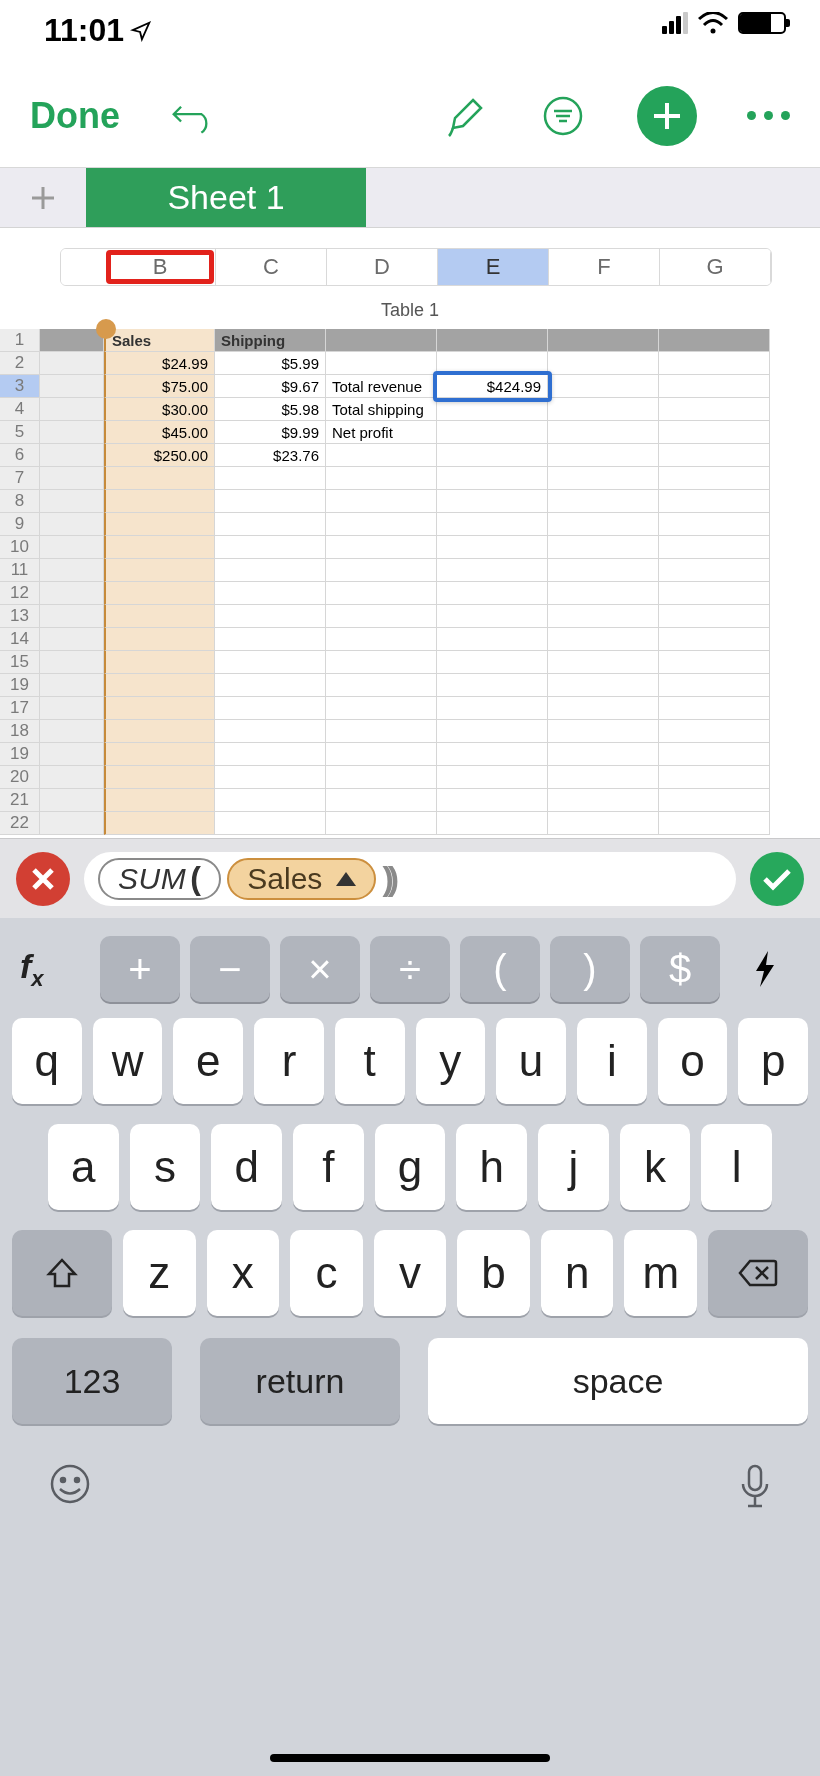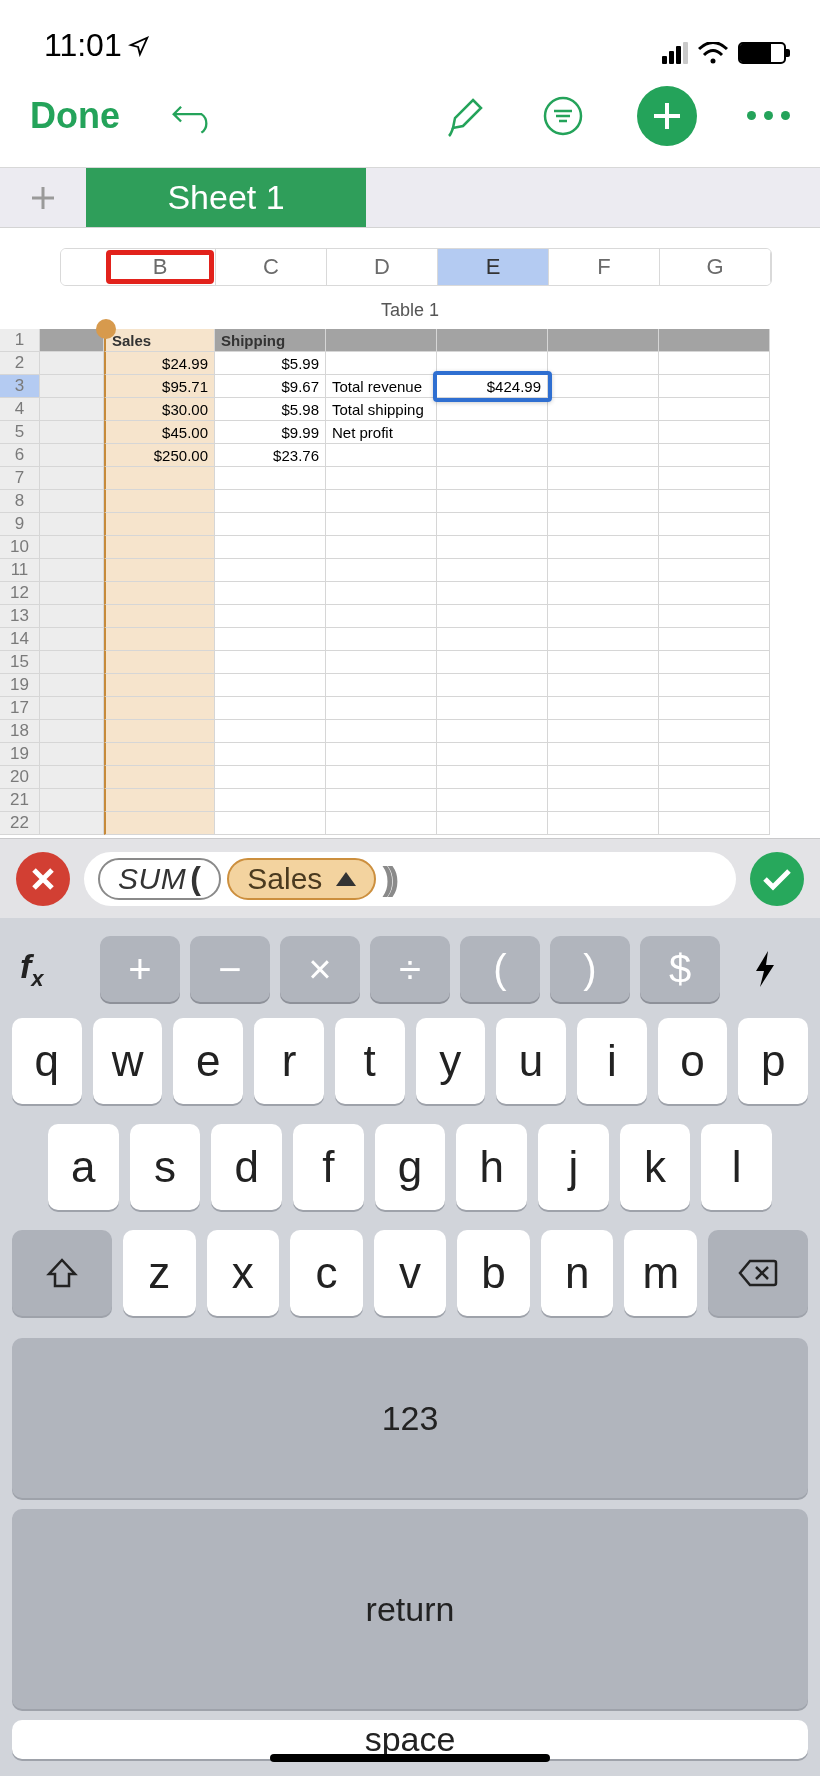--- a/index.html
+++ b/index.html
@@ -1,19 +1,19 @@
 <!DOCTYPE html>
 <html><head>
 <meta charset="utf-8">
 <style>
   * { margin: 0; padding: 0; box-sizing: border-box; font-family: -apple-system, "Helvetica Neue", Arial, sans-serif; }
   html, body { width: 820px; height: 1776px; background: #fff; overflow: hidden; }
 
   
-  .status-bar { height: 64px; display: flex; align-items: flex-end; justify-content: space-between; padding: 12px 34px 0 44px; font-size: 32px; font-weight: 400; }
+  .status-bar { height: 64px; display: flex; align-items: flex-start; justify-content: space-between; padding: 12px 34px 0 44px; font-size: 32px; font-weight: 700; }
   .status-left { display: flex; align-items: center; gap: 6px; }
   .status-right { display: flex; align-items: center; gap: 10px; }
   .loc-arrow { width: 22px; height: 22px; }
   .cell-bars { display: flex; align-items: flex-end; gap: 2px; height: 22px; }
   .cell-bars span { width: 5px; background: #000; border-radius: 1px; }
   .cell-bars span:nth-child(1){height:8px;} .cell-bars span:nth-child(2){height:13px;}
   .cell-bars span:nth-child(3){height:18px;} .cell-bars span:nth-child(4){height:22px;background:#c9c9c9;}
   .wifi-ic { width: 30px; height: 22px; }
   .battery { width: 48px; height: 22px; border: 2px solid #000; border-radius: 5px; position: relative; }
   .battery::after { content: ""; position: absolute; right: -6px; top: 5px; width: 4px; height: 8px; background:#000; border-radius: 0 2px 2px 0; }
@@ -84,21 +84,21 @@
   .op-row .fx { width:70px; font-size:34px; font-style:italic; font-weight:700; color:#222; }
   .op-row .fx sub { font-size:22px; }
   .op-key { flex:1; height:66px; background:#b1b5bd; border-radius:10px; display:flex; align-items:center; justify-content:center; font-size:40px; color:#fff; box-shadow:0 2px 0 #8e9199; }
   .op-row .bolt { width:70px; display:flex; align-items:center; justify-content:center; font-size:40px; }
   .kbd-row { display:flex; gap:11px; padding:0 12px 20px; }
   .kbd-row.r2 { padding:0 48px 20px; }
   .kbd-row.r3 { padding:0 12px 22px; }
   .key { flex:1; height:86px; background:#fff; border-radius:10px; display:flex; align-items:center; justify-content:center; font-size:44px; color:#222; box-shadow:0 2px 0 #9ea2aa; }
   .key.gray { background:#aeb2ba; color:#222; }
   .shift-key, .del-key { flex:0 0 100px; }
-  .bottom-row { display:flex; gap:11px; padding:0 12px;flex-direction:column; }
+  .bottom-row { display:flex; gap:28px; padding:0 12px; }
   .bottom-row .key { height:86px; }
   .bottom-row .k-123 { flex:0 0 160px; background:#b1b5bd; font-size:34px; }
   .bottom-row .k-space { flex:1; font-size:34px; }
   .bottom-row .k-return   { flex:0 0 200px; background:#b1b5bd; font-size:34px; }
   .kb-footer { display:flex; justify-content:space-between; padding:38px 48px 0; }
   .kb-footer svg { stroke:#5a5d63; fill:none; stroke-width:2.5; }
   .home-ind { position:absolute; bottom:14px; left:50%; transform:translateX(-50%); width:280px; height:8px; background:#000; border-radius:4px; }
 </style>
 </head>
 <body>
@@ -239,21 +239,21 @@
           <div class="cell colA"></div>
           <div class="cell col-b-highlight r">$24.99</div>
           <div class="cell r">$5.99</div>
           <div class="cell "></div>
           <div class="cell r"></div>
           <div class="cell "></div>
           <div class="cell "></div>
         </div>
         <div class="row">
           <div class="cell colA"></div>
-          <div class="cell col-b-highlight r">$95.71</div>
+          <div class="cell col-b-highlight r">$75.00</div>
           <div class="cell r">$9.67</div>
           <div class="cell ">Total  revenue</div>
           <div class="cell r">$424.99</div>
           <div class="cell "></div>
           <div class="cell "></div>
         </div>
         <div class="row">
           <div class="cell colA"></div>
           <div class="cell col-b-highlight r">$30.00</div>
           <div class="cell r">$5.98</div>

